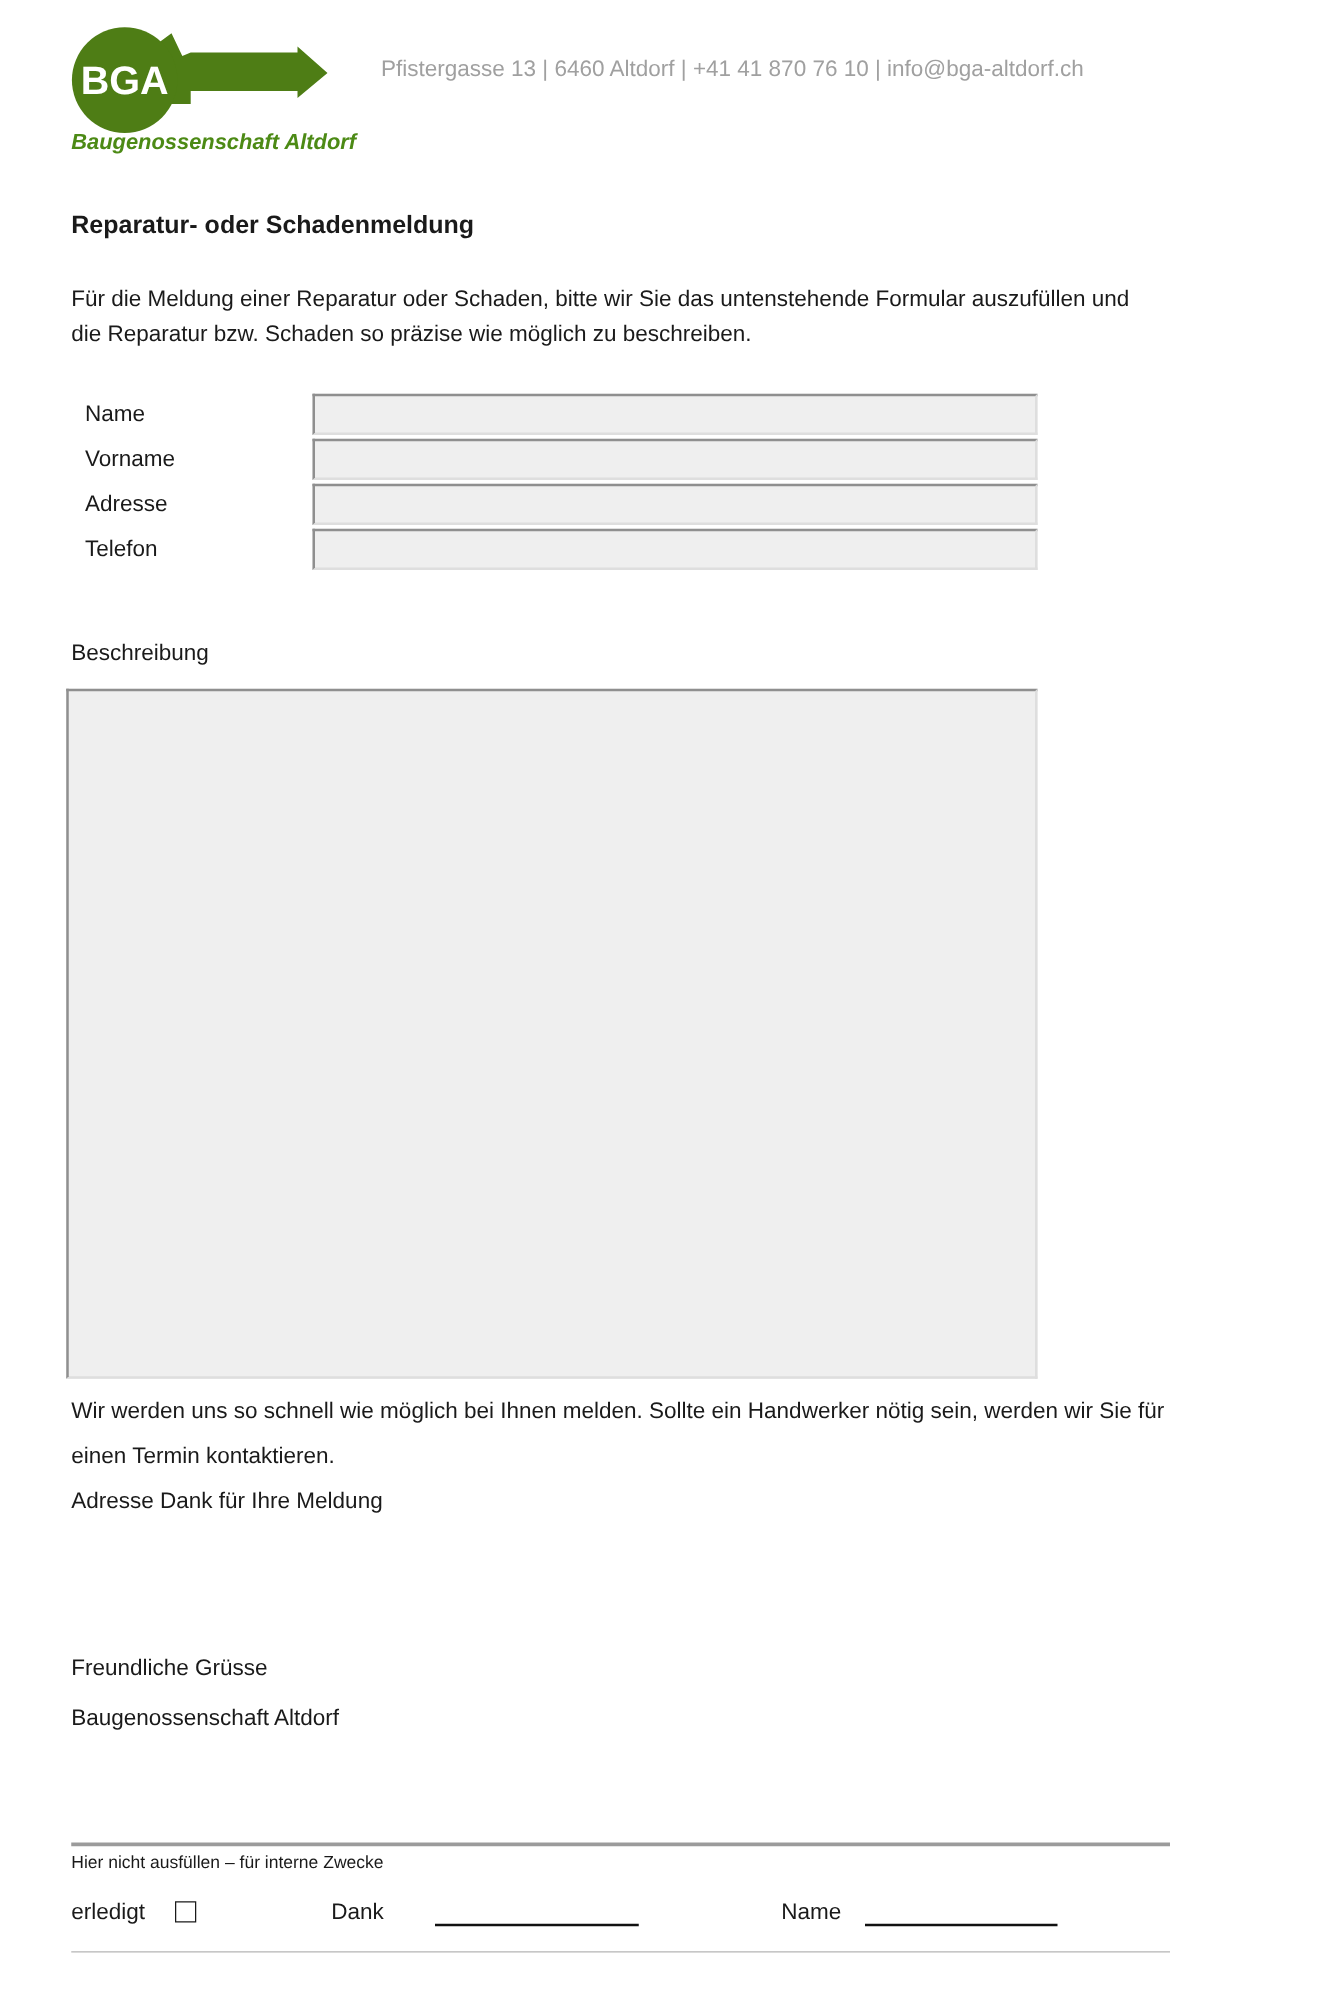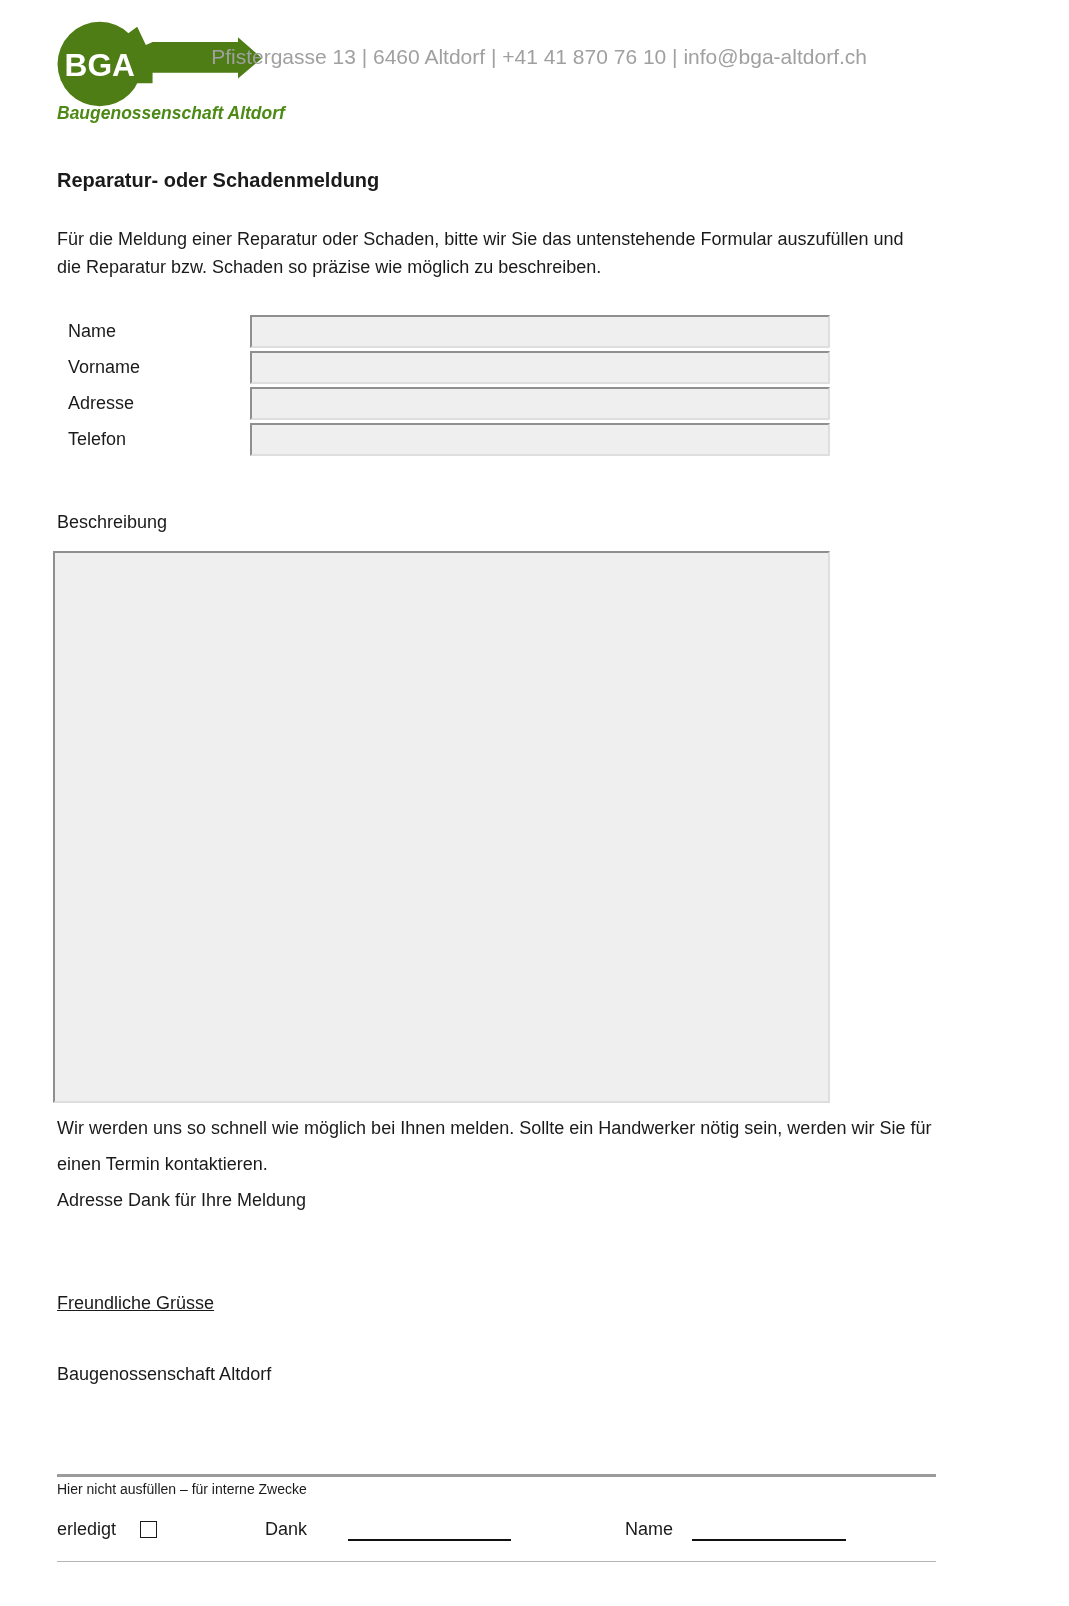--- a/index.html
+++ b/index.html
@@ -10,21 +10,21 @@
   }
 
   
   .logo-svg { position:absolute; left:55px; top:18px; }
   .logo-caption {
     position:absolute; left:57px; top:103px; width:260px;
     font-size:17.5px; font-weight:bold; font-style:italic; color:#4c8a15;
   }
   .contact-line {
     position:absolute; top:45px; right:69px; width:700px; text-align:right;
-    font-size:21px; color:#a0a0a0;
+    font-size:18px; color:#a0a0a0;
   }
 
   
   .page-title { position:absolute; left:57px; top:169px; font-size:20px; font-weight:bold; }
   .intro { position:absolute; left:57px; top:225px; width:875px; font-size:18px; line-height:28px; }
 
   
   .frow { position:absolute; left:57px; width:775px; height:34px; }
   .flabel { position:absolute; left:11px; top:6px; font-size:18px; }
   .finput {
@@ -40,21 +40,21 @@
     background:#efefef; border:2px solid;
     border-color:#8f8f8f #dedede #dedede #8f8f8f;
     font-family:"Liberation Sans", sans-serif; font-size:17px; color:#1a1a1a;
     padding:6px 8px; resize:none; outline:none;
   }
 
   
   .bodytext { position:absolute; left:57px; font-size:18px; line-height:36px; }
   .note2 { top:1110px; width:890px; }
   .thanks { top:1182px; }
-  .closing { top:1285px;text-decoration:underline; }
+  .closing { top:1316px; }
   .signature { top:1356px; }
 
   
   .rule-thick { position:absolute; left:57px; top:1474px; width:968px; height:3px; background:#9b9b9b; }
   .internal-note { position:absolute; left:57px; top:1481px; font-size:14px; }
   .internal-row { position:absolute; left:0; top:1519px; width:1069px; height:26px; font-size:18px; }
   .done-label { position:absolute; left:57px; top:0;text-align:right; }
   .done-checkbox {
     position:absolute; left:140px; top:2px; width:17px; height:17px;
     border:1.5px solid #1a1a1a; background:#ffffff; cursor:pointer;

